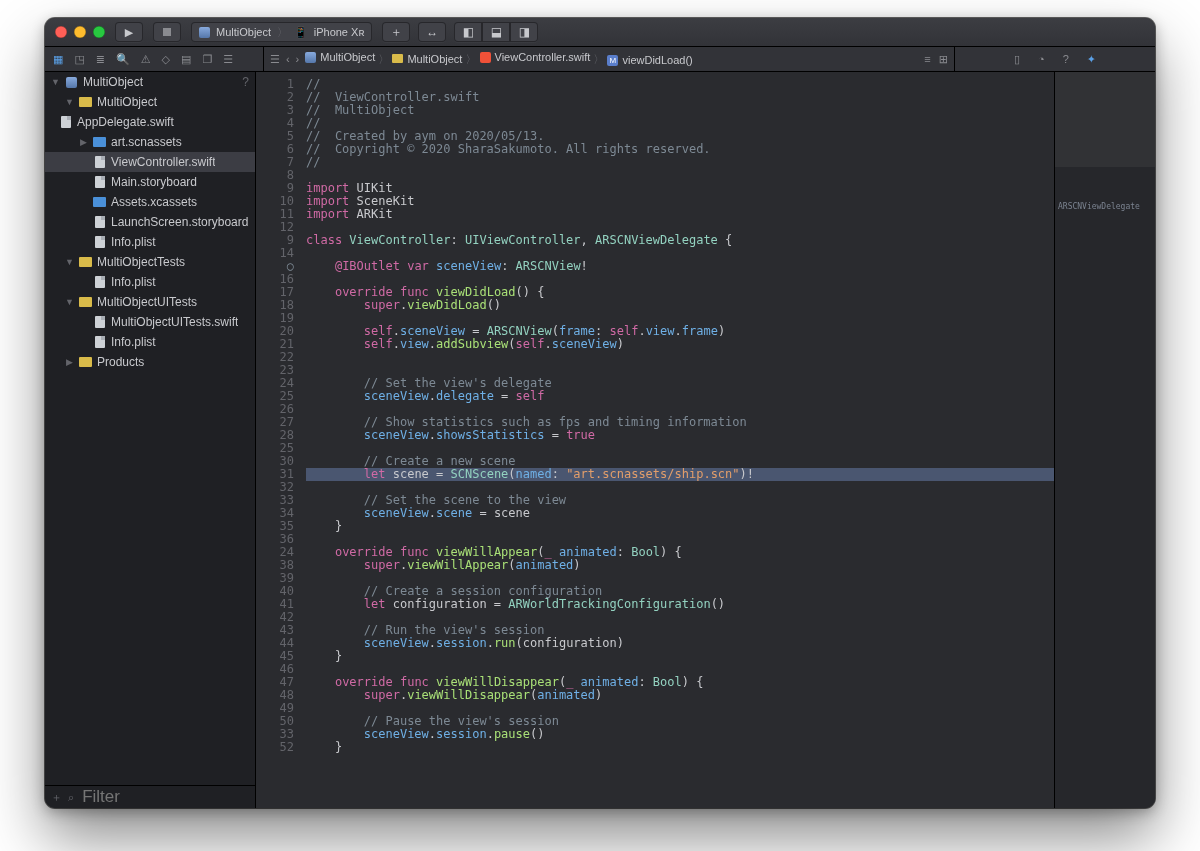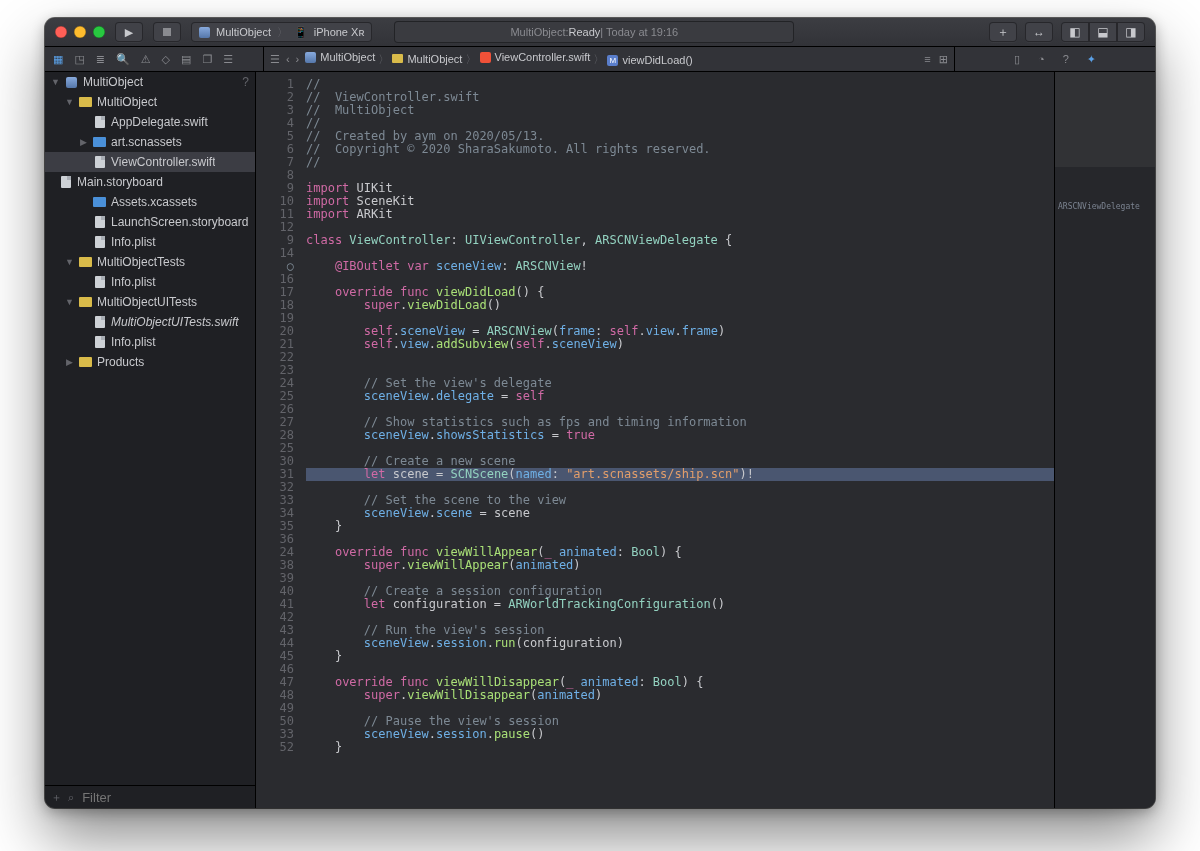--- a/index.html
+++ b/index.html
@@ -108,21 +108,21 @@
   .tree-row .aux{margin-left:auto;color:var(--text-faint);font-size:12px;}
   .icon .folder{width:13px;height:10px;border-radius:1px;}
   .icon .folder.blue{background:var(--folder-blue);}
   .icon .folder.yellow{background:var(--folder-yellow);}
   .icon .fileic{width:10px;height:12px;background:#cdd1d6;border-radius:1px;position:relative;}
   .icon .fileic::after{content:"";position:absolute;right:0;top:0;width:4px;height:4px;background:#a9aeb5;}
   .sidebar-footer{
     height:22px;border-top:1px solid var(--sep);display:flex;align-items:center;gap:6px;padding:0 6px;
     font-size:11px;color:var(--text-faint);
   }
-  .sidebar-footer input{flex:1;background:transparent;border:none;outline:none;color:var(--text-dim);font-size:13px;}
+  .sidebar-footer input{flex:1;background:transparent;border:none;outline:none;color:var(--text-dim);font-size:17px;}
   
   .editor-wrap{flex:1;display:flex;min-width:0;}
   .editor{
     flex:1;display:flex;min-width:0;background:var(--bg0);
     font-family:"SF Mono","Menlo",Consolas,monospace;font-size:12px;line-height:13px;
     position:relative;
   }
   .gutter{
     width:38px;text-align:right;color:var(--text-faint);padding:6px 8px 6px 0;
     user-select:none;
@@ -169,25 +169,20 @@
     <div class="tb-btn play">▶</div>
     <div class="tb-btn stop">
           <div class="sq"></div>
         </div>
     <div class="scheme">
       <span class="appicon"></span>
       <span>MultiObject</span>
       <span class="sep">〉</span>
       <span>📱</span>
       <span>iPhone Xʀ</span>
-    </div>
-    <div class="status">
-      <span>MultiObject: </span>
-      <span class="ready">Ready</span>
-      <span> | Today at 19:16</span>
     </div>
     <div class="right-tb">
       <div class="tb-btn">＋</div>
       <div class="tb-btn">↔</div>
       <div class="seg3">
         <div class="tb-btn">◧</div>
         <div class="tb-btn">⬓</div>
         <div class="tb-btn">◨</div>
       </div>
     </div>
@@ -247,42 +242,42 @@
               <span class="label">MultiObject</span>
               <span class="aux">?</span>
             </div>
             <div class="tree-row" style="padding-left: 20px;">
               <span class="disc">▼</span>
               <span class="icon">
                 <span class="folder yellow"></span>
               </span>
               <span class="label">MultiObject</span>
             </div>
-            <div class="tree-row" style="padding-left: 34px;">
+            <div class="tree-row" style="">
               <span class="disc"></span>
               <span class="icon">
                 <span class="fileic"></span>
               </span>
               <span class="label">AppDelegate.swift</span>
             </div>
             <div class="tree-row" style="padding-left: 34px;">
               <span class="disc">▶</span>
               <span class="icon">
                 <span class="folder blue"></span>
               </span>
               <span class="label">art.scnassets</span>
             </div>
             <div class="tree-row selected" style="padding-left: 34px;">
               <span class="disc"></span>
               <span class="icon">
                 <span class="fileic"></span>
               </span>
               <span class="label">ViewController.swift</span>
             </div>
-            <div class="tree-row" style="">
+            <div class="tree-row" style="padding-left: 34px;">
               <span class="disc"></span>
               <span class="icon">
                 <span class="fileic"></span>
               </span>
               <span class="label">Main.storyboard</span>
             </div>
             <div class="tree-row" style="padding-left: 34px;">
               <span class="disc"></span>
               <span class="icon">
                 <span class="folder blue"></span>
@@ -317,21 +312,21 @@
               </span>
               <span class="label">Info.plist</span>
             </div>
             <div class="tree-row" style="padding-left: 20px;">
               <span class="disc">▼</span>
               <span class="icon">
                 <span class="folder yellow"></span>
               </span>
               <span class="label">MultiObjectUITests</span>
             </div>
-            <div class="tree-row" style="padding-left: 34px; font-style: italic;">
+            <div class="tree-row" style="padding-left: 34px;">
               <span class="disc"></span>
               <span class="icon">
                 <span class="fileic"></span>
               </span>
               <span class="label">MultiObjectUITests.swift</span>
             </div>
             <div class="tree-row" style="padding-left: 34px;">
               <span class="disc"></span>
               <span class="icon">
                 <span class="fileic"></span>

